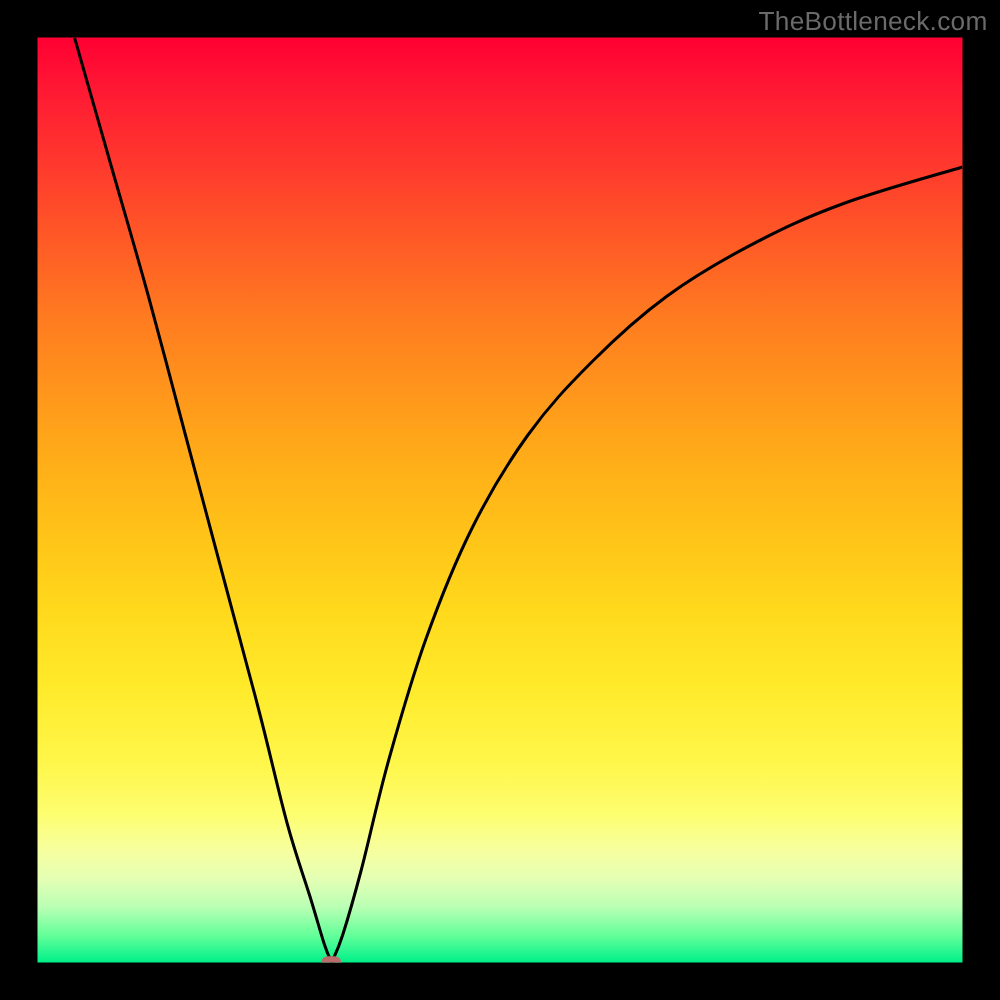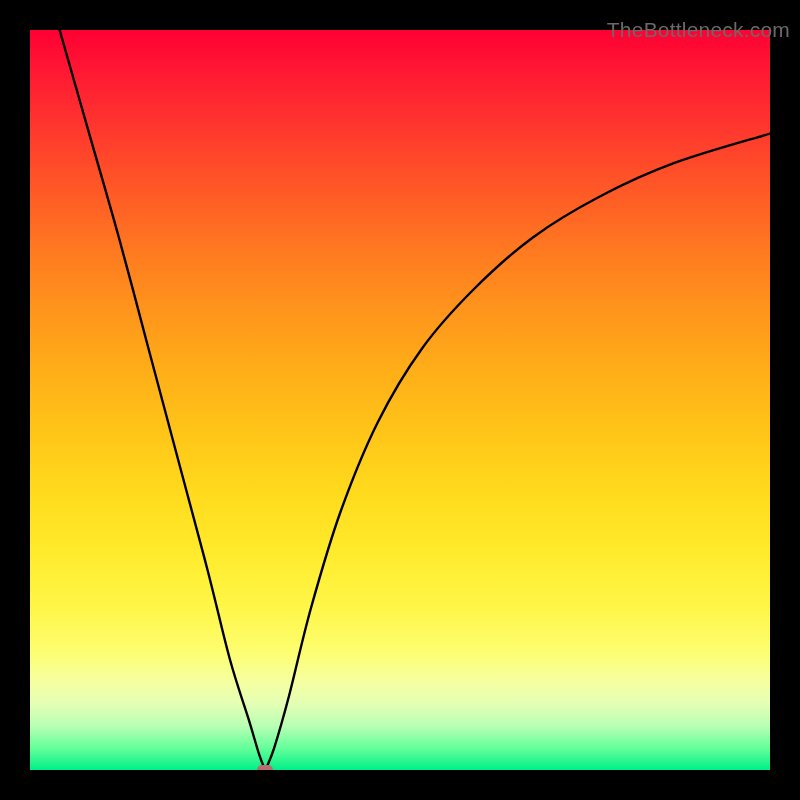--- a/index.html
+++ b/index.html
@@ -53,21 +53,21 @@
   .min-dot {
     position: absolute;
     width: 16px;
     height: 10px;
     border-radius: 6px;
     background: #bb6b6b;
     transform: translate(-50%, -50%);
   }
   .watermark {
     position: absolute;
-    top: 18px;
+    top: 6px;
     right: 10px;
     color: #6a6a6a;
     font-size: 21px;
     font-weight: 500;
     letter-spacing: 0.2px;
     user-select: none;
   }
 </style>
 </head>
 <body>

